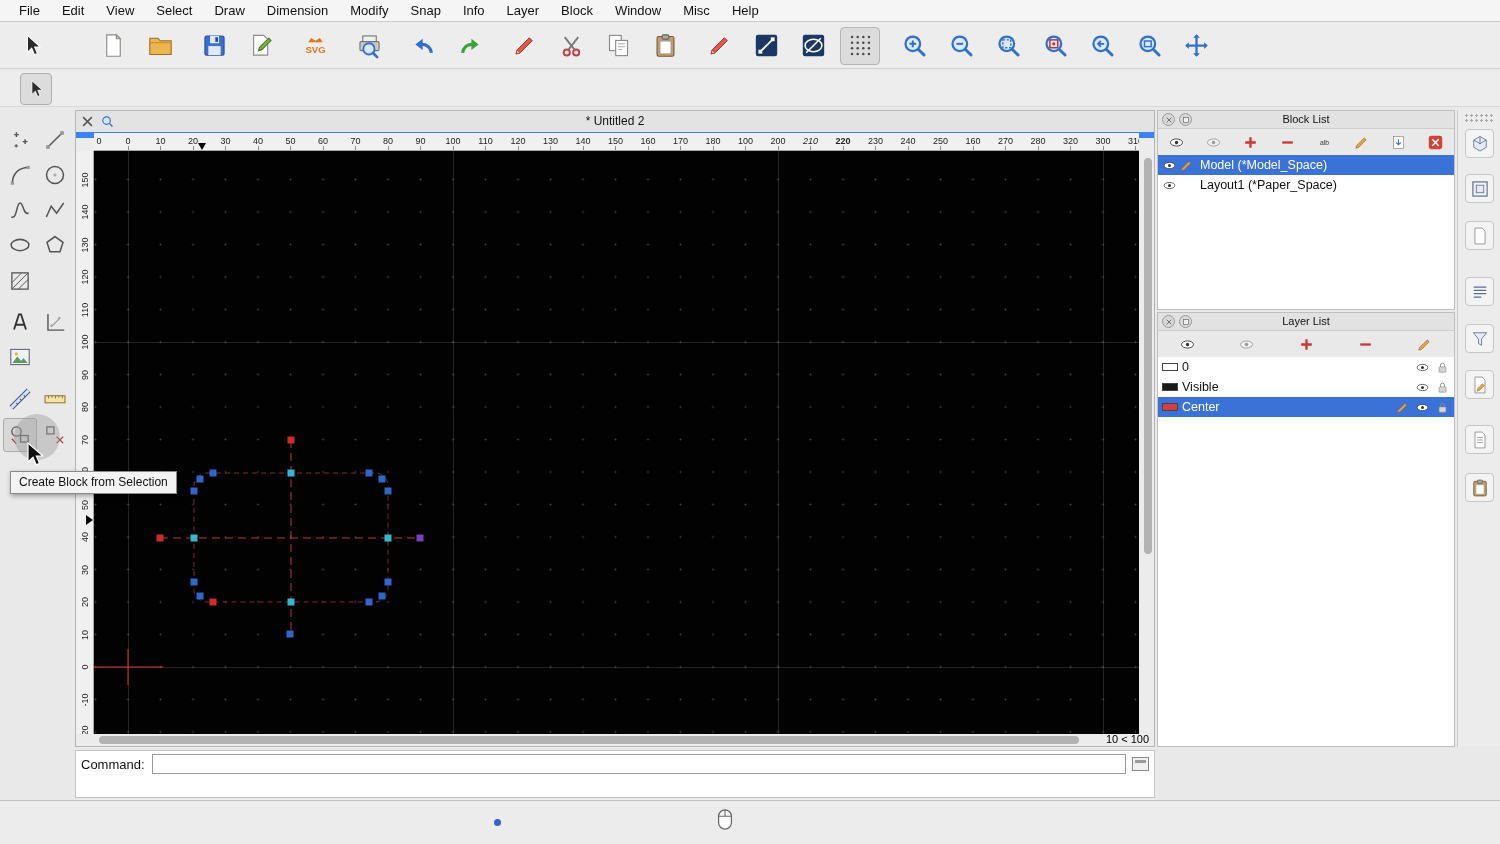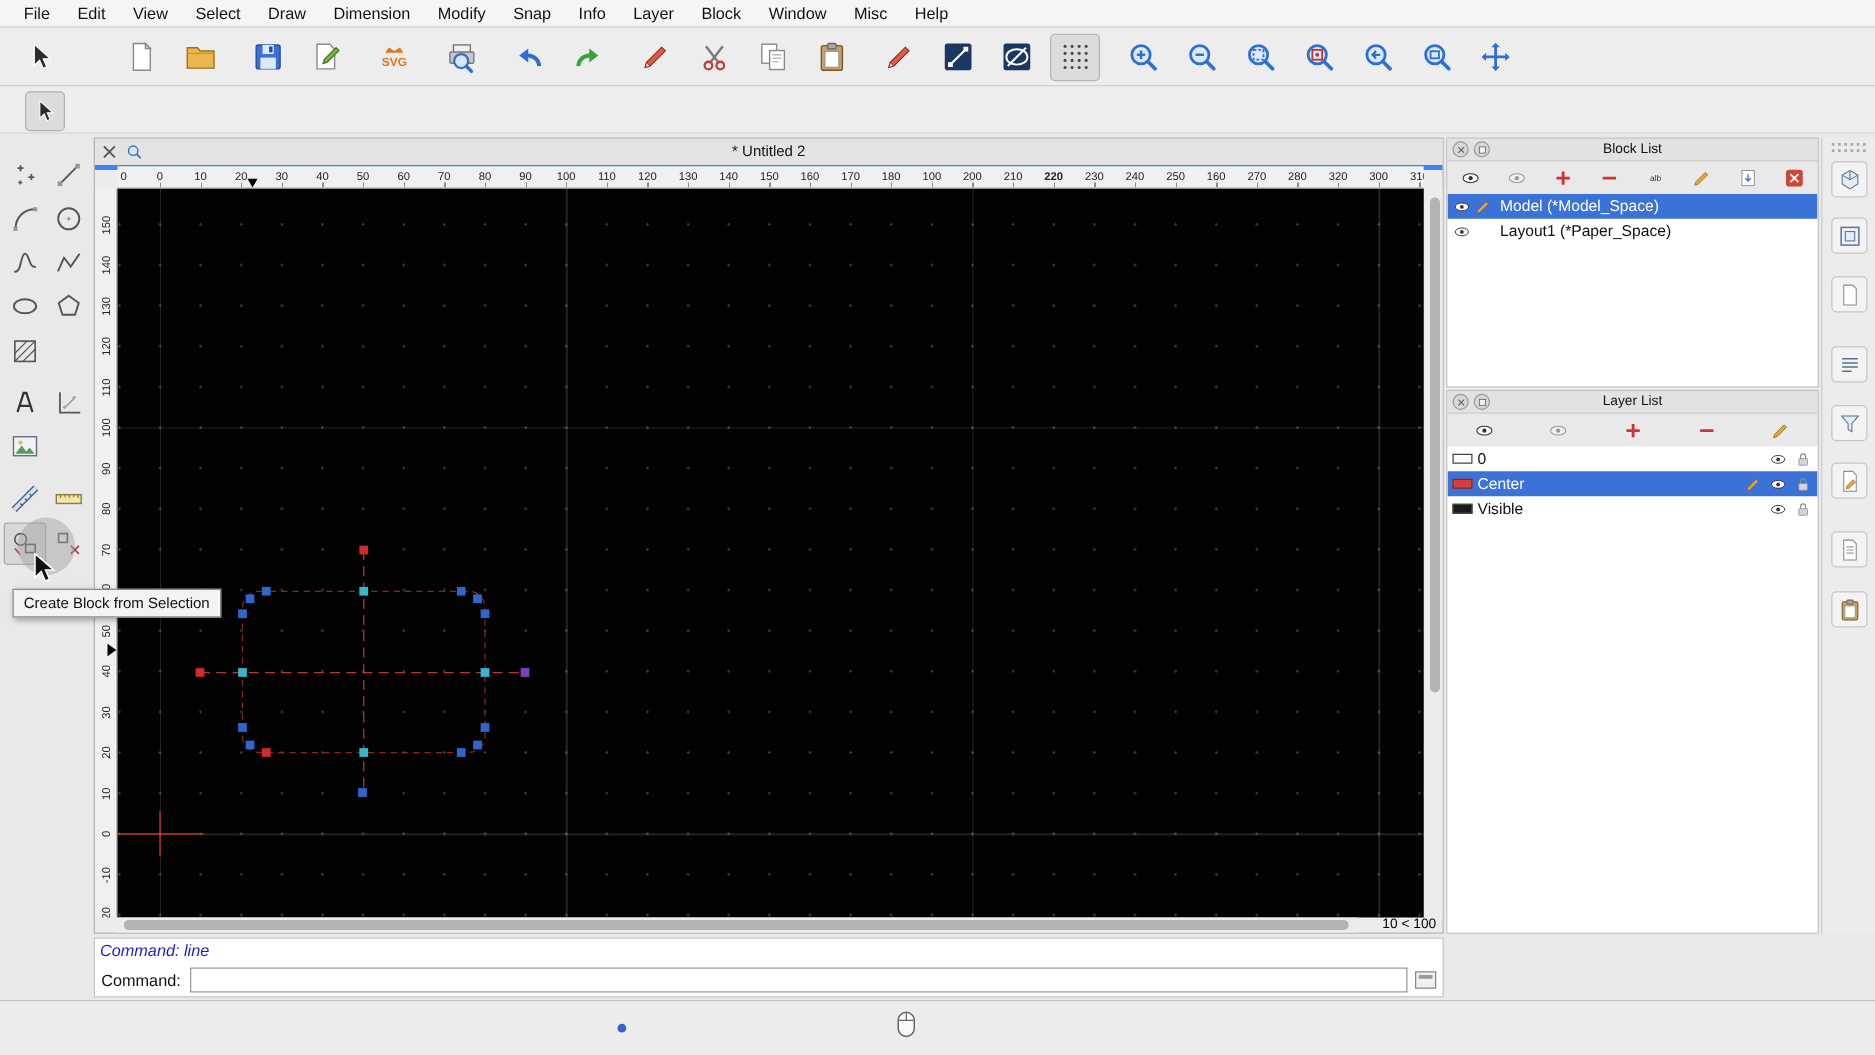--- a/index.html
+++ b/index.html
@@ -13,21 +13,21 @@
   .tbtn.pressed{background:#dcdcdc;border:1px solid #b5b5b5;box-sizing:border-box;}
   .toolbar-sub{position:absolute;left:0;top:70px;width:1500px;height:36px;background:#ededed;border-bottom:1px solid #d8d8d8;}
   .subbtn{position:absolute;left:20px;top:3px;width:30px;height:30px;background:#dcdcdc;border:1px solid #b0b0b0;border-radius:4px;display:flex;align-items:center;justify-content:center;}
   .subbtn svg{width:22px;height:22px;}
   .palette{position:absolute;left:0;top:112px;width:75px;height:470px;}
   .pbtn{position:absolute;width:34px;height:34px;display:flex;align-items:center;justify-content:center;border-radius:3px;}
   .pbtn svg{width:26px;height:26px;}
   .pbtn.hovered{background:#d8d8d8;border:1px solid #aaa;box-sizing:border-box;}
   
   .mdi{position:absolute;left:75px;top:110px;width:1080px;height:637px;background:#ececec;border:1px solid #b5b5b5;box-sizing:border-box;}
-  .doc-titlebar{position:absolute;left:0;top:0;right:0;height:21px;background:#e3e3e3;border-bottom:4px solid #3b82f6;font-size:12px;text-decoration:underline;}
+  .doc-titlebar{position:absolute;left:0;top:0;right:0;height:21px;background:#e3e3e3;border-bottom:6px solid #3b82f6;font-size:12px;text-decoration:underline;}
   .doc-title{position:absolute;left:0;right:0;top:0;text-align:center;line-height:21px;}
   .doc-close{position:absolute;left:4px;top:3px;width:15px;height:15px;}
   .doc-close svg{width:15px;height:15px;}
   .doc-icon{position:absolute;left:24px;top:3px;width:15px;height:15px;}
   .doc-icon svg{width:15px;height:15px;}
   .hruler{position:absolute;left:18px;top:22px;width:1045px;height:18px;background:#f0f0f0;border-bottom:1px solid #a8a8a8;overflow:hidden;font-size:9px;color:#222;box-sizing:border-box;}
   .hruler::after{content:'';position:absolute;left:34px;right:0;bottom:0;height:4px;background:repeating-linear-gradient(to right,#8a8a8a 0 1px,transparent 1px 32.5px);}
   .hlabel{position:absolute;top:3px;width:26px;margin-left:-13px;text-align:center;}
   .hmarker{position:absolute;bottom:0;width:0;height:0;border-left:4px solid transparent;border-right:4px solid transparent;border-top:7px solid #000;}
   .vruler{position:absolute;left:0;top:40px;width:18px;height:583px;background:#f0f0f0;border-right:1px solid #a8a8a8;overflow:hidden;font-size:9px;color:#222;box-sizing:border-box;}
@@ -425,21 +425,21 @@
       <span class="hlabel" style="left: 391.5px;">110</span>
       <span class="hlabel" style="left: 424px;">120</span>
       <span class="hlabel" style="left: 456.5px;">130</span>
       <span class="hlabel" style="left: 489px;">140</span>
       <span class="hlabel" style="left: 521.5px;">150</span>
       <span class="hlabel" style="left: 554px;">160</span>
       <span class="hlabel" style="left: 586.5px;">170</span>
       <span class="hlabel" style="left: 619px;">180</span>
       <span class="hlabel" style="left: 651.5px;">100</span>
       <span class="hlabel" style="left: 684px;">200</span>
-      <span class="hlabel" style="left: 716.5px;">210</span>
+      <span class="hlabel" style="left: 716.5px; font-style: italic;">210</span>
       <span class="hlabel" style="left: 749px; font-weight: bold;">220</span>
       <span class="hlabel" style="left: 781.5px;">230</span>
       <span class="hlabel" style="left: 814px;">240</span>
       <span class="hlabel" style="left: 846.5px;">250</span>
       <span class="hlabel" style="left: 879px;">160</span>
       <span class="hlabel" style="left: 911.5px;">270</span>
       <span class="hlabel" style="left: 944px;">280</span>
       <span class="hlabel" style="left: 976.5px;">320</span>
       <span class="hlabel" style="left: 1009px;">300</span>
       <span class="hlabel" style="left: 1041.5px;">310</span>
@@ -643,51 +643,51 @@
           <svg viewBox="0 0 24 24">
             <ellipse cx="12" cy="12" rx="8.5" ry="5" fill="#fff" stroke="#333" stroke-width="1.2"></ellipse>
             <circle cx="12" cy="12" r="2.4" fill="#333"></circle>
           </svg>
           <svg viewBox="0 0 24 24">
             <rect x="6.5" y="11" width="11" height="8.5" rx="1" fill="#d6d6d6" stroke="#8a8a8a"></rect>
             <path d="M8.8 11V8.2a3.2 3.2 0 0 1 6.4 0V11" fill="none" stroke="#8a8a8a" stroke-width="1.5"></path>
           </svg>
         </span>
       </div>
+      <div class="lrow">
+        <span class="swatch" style="background: rgb(26, 26, 26);"></span>
+        <span class="lbl">Visible</span>
+        <span class="rowicons">
+          <svg viewBox="0 0 24 24">
+            <ellipse cx="12" cy="12" rx="8.5" ry="5" fill="#fff" stroke="#333" stroke-width="1.2"></ellipse>
+            <circle cx="12" cy="12" r="2.4" fill="#333"></circle>
+          </svg>
+          <svg viewBox="0 0 24 24">
+            <rect x="6.5" y="11" width="11" height="8.5" rx="1" fill="#d6d6d6" stroke="#8a8a8a"></rect>
+            <path d="M8.8 11V8.2a3.2 3.2 0 0 1 6.4 0V11" fill="none" stroke="#8a8a8a" stroke-width="1.5"></path>
+          </svg>
+        </span>
+      </div>
       <div class="lrow sel">
         <span class="swatch" style="background: rgb(216, 60, 60);"></span>
         <span class="lbl">Center</span>
         <span class="rowicons">
           <svg viewBox="0 0 24 24">
             <path d="M4 20l1.1-3.7L15.9 5.5l2.7 2.7L7.8 19z" fill="#e8a33c" stroke="#8a5a14" stroke-width="0.8"></path>
           </svg>
           <svg viewBox="0 0 24 24">
             <ellipse cx="12" cy="12" rx="8.5" ry="5" fill="#fff" stroke="#333" stroke-width="1.2"></ellipse>
             <circle cx="12" cy="12" r="2.4" fill="#333"></circle>
           </svg>
           <svg viewBox="0 0 24 24">
             <rect x="6.5" y="11" width="11" height="8.5" rx="1" fill="#d6d6d6" stroke="#8a8a8a"></rect>
             <path d="M8.8 11V8.2a3.2 3.2 0 0 1 6.4 0V11" fill="none" stroke="#8a8a8a" stroke-width="1.5"></path>
           </svg>
         </span>
       </div>
-      <div class="lrow">
-        <span class="swatch" style="background: rgb(26, 26, 26);"></span>
-        <span class="lbl">Visible</span>
-        <span class="rowicons">
-          <svg viewBox="0 0 24 24">
-            <ellipse cx="12" cy="12" rx="8.5" ry="5" fill="#fff" stroke="#333" stroke-width="1.2"></ellipse>
-            <circle cx="12" cy="12" r="2.4" fill="#333"></circle>
-          </svg>
-          <svg viewBox="0 0 24 24">
-            <rect x="6.5" y="11" width="11" height="8.5" rx="1" fill="#d6d6d6" stroke="#8a8a8a"></rect>
-            <path d="M8.8 11V8.2a3.2 3.2 0 0 1 6.4 0V11" fill="none" stroke="#8a8a8a" stroke-width="1.5"></path>
-          </svg>
-        </span>
-      </div>
     </div>
 </div>
 
 <div class="dockstrip">
   <div class="dock-handle"></div>
 <div class="dock-btn" style="top: 19px;">
       <svg viewBox="0 0 24 24">
         <path d="M12 3l7.5 4.3v8.6L12 20.5l-7.5-4.6V7.3z" fill="#e4ecf8" stroke="#5a6f94"></path>
         <path d="M12 3v8.6l7.5-4.3M12 11.6L4.5 7.3" fill="none" stroke="#5a6f94"></path>
       </svg>
@@ -728,21 +728,20 @@
     <div class="dock-btn" style="top: 363px;">
       <svg viewBox="0 0 24 24">
         <rect x="4.5" y="4" width="15" height="17.5" rx="1.5" fill="#c9a05f" stroke="#7a5a28"></rect>
         <rect x="9" y="2.5" width="6" height="3.8" rx="1" fill="#a8a8a8" stroke="#666"></rect>
         <rect x="7" y="8" width="10" height="11.5" fill="#fff" stroke="#999"></rect>
       </svg>
     </div>
   </div>
 
 <div class="cmd">
-  <div class="cmd-history">Command: line</div>
   <div class="cmd-row">
     <span class="cmd-label">Command:</span>
     <input class="cmd-input" type="text" style="">
     <span class="cmd-btn"></span>
   </div>
 </div>
 
 <div class="statusbar">
   <div class="sb-group sb-abs">
     <div>22.6154,45.2308</div>

